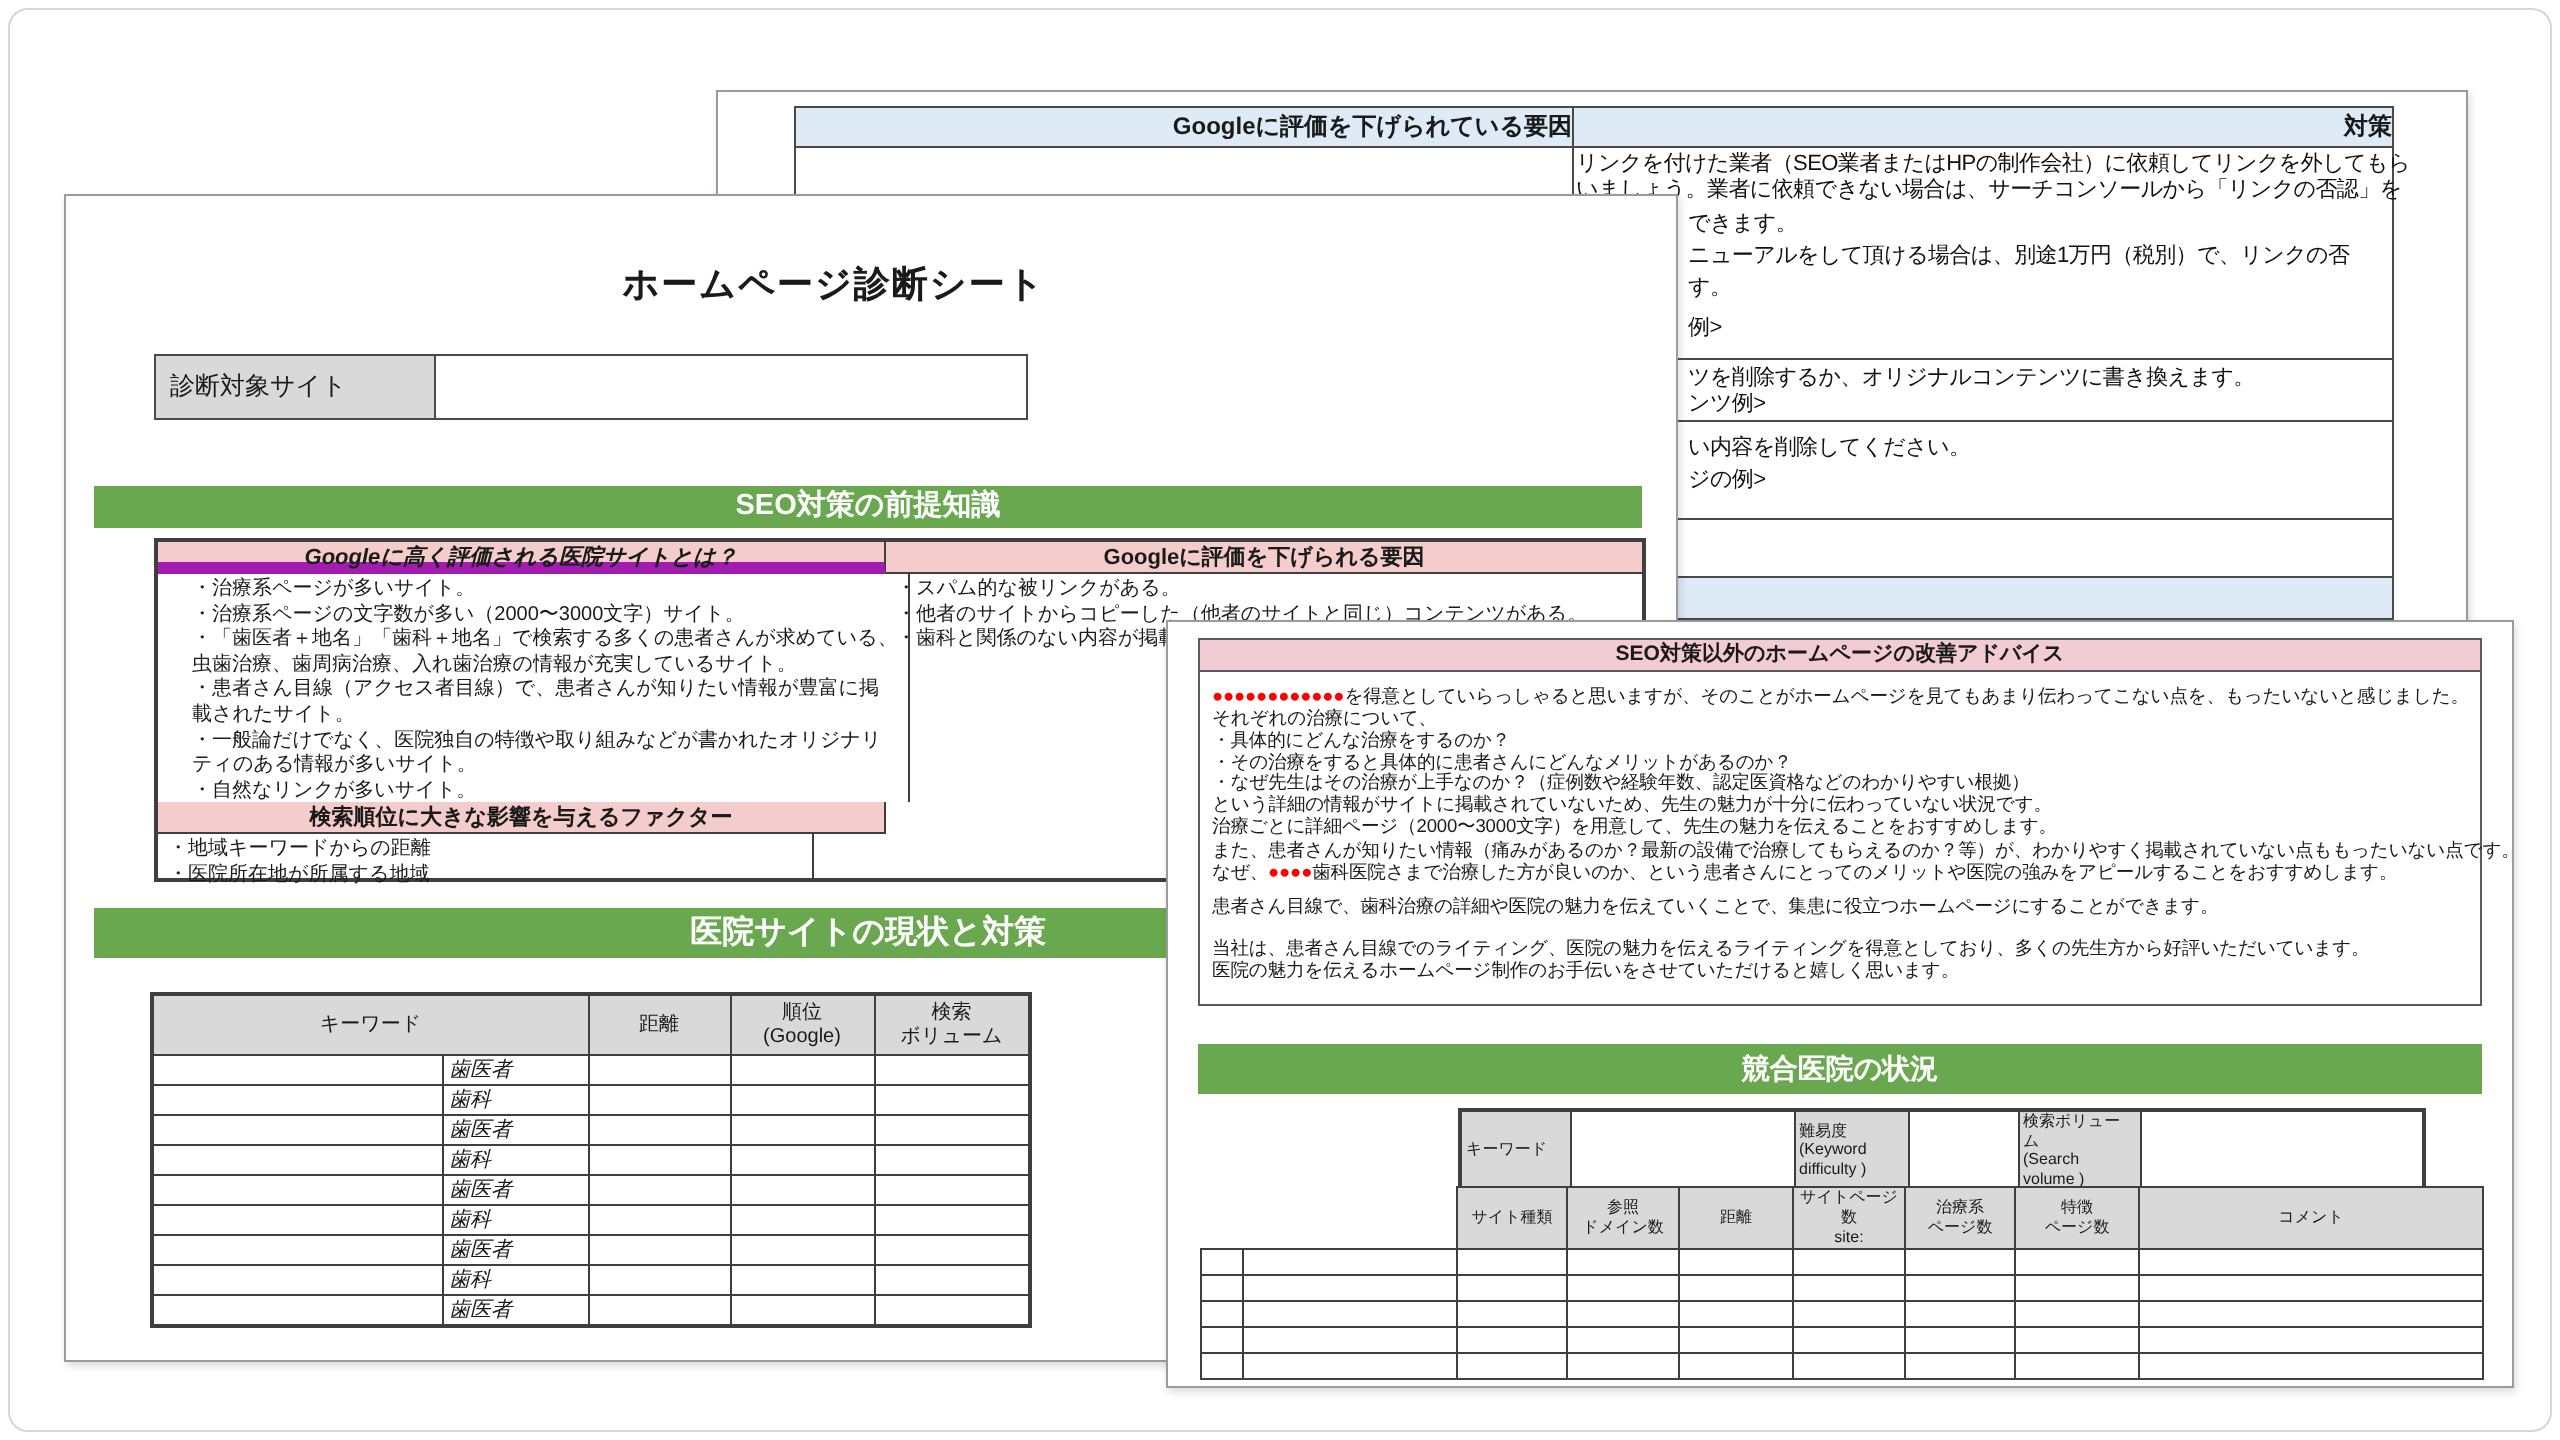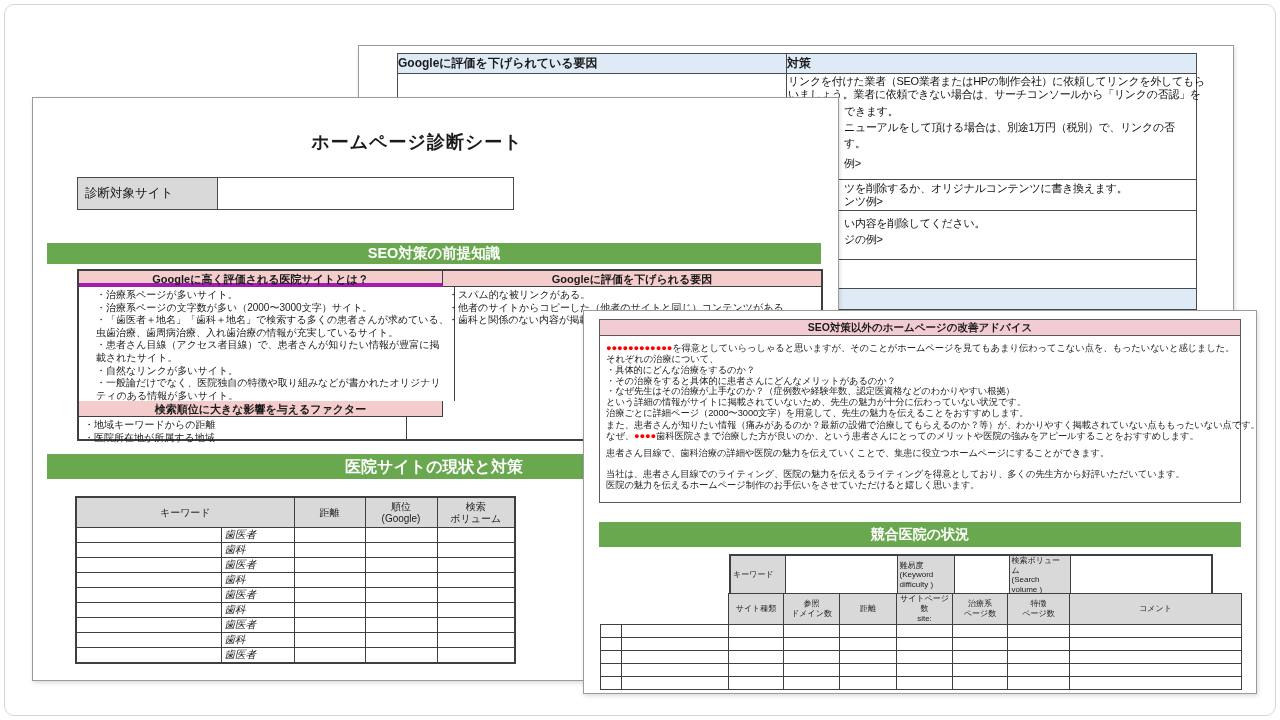--- a/index.html
+++ b/index.html
@@ -13,40 +13,40 @@
   .page{position:absolute;background:#fff;border:1px solid #9b9b9b;box-shadow:1px 2px 4px rgba(0,0,0,.14);overflow:hidden;}
   #back-page{left:358px;top:45px;width:874px;height:580px;z-index:1;}
   #left-page{left:32px;top:97px;width:805px;height:582px;z-index:2;}
   #right-page{left:583px;top:310px;width:672px;height:382px;z-index:3;}
 
   .abs{position:absolute;}
 
   
   .bp-table{left:38px;top:7px;width:798px;height:273px;border:1px solid #4a4a4a;}
   .bp-hcell{top:0;height:19px;background:#deeaf6;border-bottom:1px solid #4a4a4a;
-            font-size:12px;font-weight:bold;line-height:19px;text-align:left;}
+            font-size:12px;font-weight:bold;line-height:19px;text-align:right;}
   .bp-hl{left:0;width:388px;border-right:1px solid #4a4a4a;}
   .bp-hr{left:389px;right:0;}
   .bp-vline{left:388px;top:19px;height:215px;width:0;border-right:1px solid #4a4a4a;}
   .bp-hline{left:0;right:0;height:0;border-top:1px solid #4a4a4a;}
   .bp-h2{left:0;right:0;top:234px;height:20px;background:#deeaf6;border-top:1px solid #4a4a4a;border-bottom:1px solid #4a4a4a;
          font-size:12px;font-weight:bold;line-height:20px;text-align:center;}
   .bp-line{font-size:11px;letter-spacing:-0.3px;white-space:nowrap;color:#111;}
 
   
   .lp-title{left:44px;top:32px;width:680px;text-align:center;font-size:18px;font-weight:bold;letter-spacing:1px;}
   .lp-target-label{left:44px;top:79px;width:141px;height:33px;background:#d9d9d9;border:1px solid #4a4a4a;
                    font-size:12.5px;line-height:31px;padding-left:7px;box-sizing:border-box;}
   .lp-target-value{left:184px;top:79px;width:297px;height:33px;background:#fff;border:1px solid #4a4a4a;box-sizing:border-box;}
   .banner{background:#69a84f;color:#fff;font-weight:bold;text-align:center;}
   .lp-banner1{left:14px;top:145px;width:774px;height:21px;font-size:14.5px;line-height:21px;}
   .lp-banner2{left:14px;top:356px;width:774px;height:25px;font-size:16px;line-height:25px;}
   .lp-t1{left:44px;top:171px;width:746px;height:172px;border:2px solid #3f3f3f;box-sizing:border-box;}
   .pinkhead{background:#f4cccc;font-weight:bold;font-size:11px;text-align:center;line-height:16px;}
-  .t1-hl{left:0;top:0;width:364px;height:16px;border-right:1px solid #3f3f3f;border-bottom:4px solid #a21caf;box-sizing:border-box;}
+  .t1-hl{left:0;top:0;width:364px;height:16px;border-right:1px solid #3f3f3f;border-bottom:6px solid #a21caf;box-sizing:border-box;font-style:italic;}
   .t1-hr{left:364px;top:0;right:0;height:16px;border-bottom:1px solid #3f3f3f;box-sizing:border-box;}
   .t1-body{font-size:10px;line-height:12.6px;padding:2px 5px;box-sizing:border-box;}
   .t1-bl{left:0;top:16px;width:364px;height:114px;border-right:1px solid #3f3f3f;margin-left:12px;}
   .t1-h2{left:0;top:130px;width:364px;height:16px;border-right:1px solid #3f3f3f;border-bottom:1px solid #3f3f3f;box-sizing:border-box;}
   .t1-b2{left:0;top:146px;width:328px;bottom:0;border-right:1px solid #3f3f3f;}
   .t1-br{left:364px;top:16px;right:0;bottom:0;}
   table{border-collapse:collapse;table-layout:fixed;}
   .lp-kwtable{left:42px;top:398px;}
   .lp-kwtable td,.lp-kwtable th{border:1px solid #3f3f3f;padding:0 3px;overflow:hidden;}
   .lp-kwtable{border:2px solid #3f3f3f;}
@@ -106,22 +106,22 @@
   <div class="abs banner lp-banner1">SEO対策の前提知識</div>
 
   <div class="abs lp-t1">
     <div class="abs pinkhead t1-hl">Googleに高く評価される医院サイトとは？</div>
     <div class="abs pinkhead t1-hr">Googleに評価を下げられる要因</div>
     <div class="abs t1-body t1-bl">
       <div>・治療系ページが多いサイト。</div>
       <div>・治療系ページの文字数が多い（2000〜3000文字）サイト。</div>
       <div>・「歯医者＋地名」「歯科＋地名」で検索する多くの患者さんが求めている、虫歯治療、歯周病治療、入れ歯治療の情報が充実しているサイト。</div>
       <div>・患者さん目線（アクセス者目線）で、患者さんが知りたい情報が豊富に掲載されたサイト。</div>
+      <div>・一般論だけでなく、医院独自の特徴や取り組みなどが書かれたオリジナリティのある情報が多いサイト。</div>
       <div>・自然なリンクが多いサイト。</div>
-      <div>・一般論だけでなく、医院独自の特徴や取り組みなどが書かれたオリジナリティのある情報が多いサイト。</div>
     </div>
     <div class="abs pinkhead t1-h2">検索順位に大きな影響を与えるファクター</div>
     <div class="abs t1-body t1-b2">
       <div>・地域キーワードからの距離</div>
       <div>・医院所在地が所属する地域</div>
     </div>
     <div class="abs t1-body t1-br">
       <div>・スパム的な被リンクがある。</div>
       <div>・他者のサイトからコピーした（他者のサイトと同じ）コンテンツがある。</div>
       <div>・歯科と関係のない内容が掲載</div>

